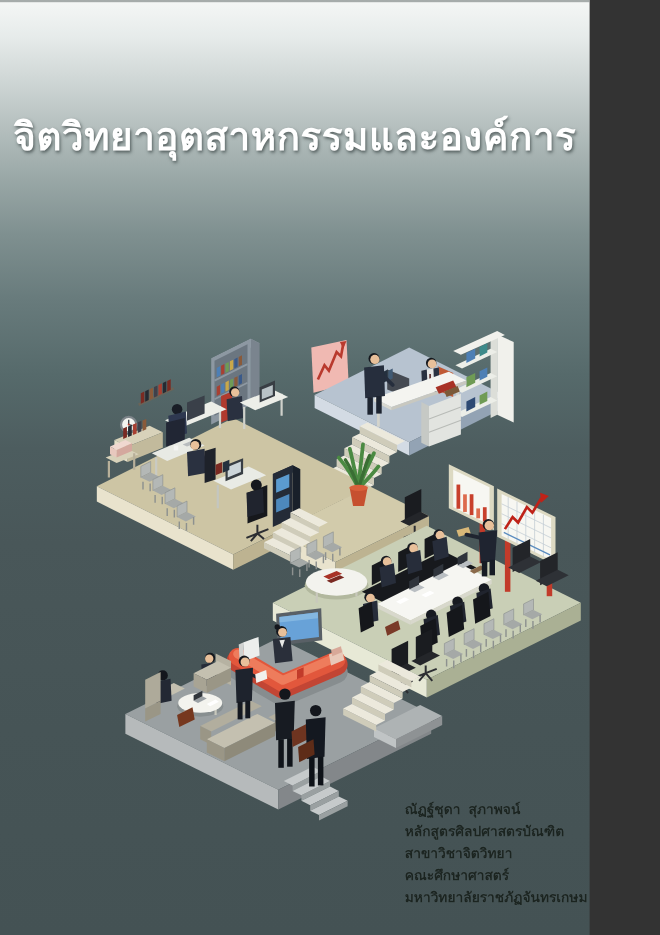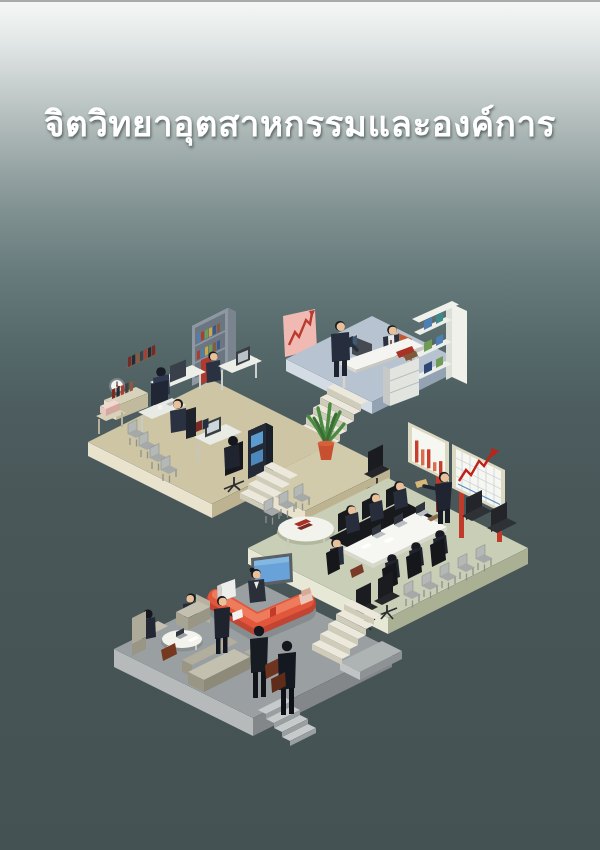--- a/index.html
+++ b/index.html
@@ -1,16 +1,16 @@
 <!DOCTYPE html>
 <html><head>
 <meta charset="utf-8">
 <style>
   html,body{margin:0;padding:0;background:#333;}
-  .cover{position:relative;width:600px;height:850px;overflow:hidden;
+  .cover{position:relative;width:536px;height:850px;overflow:hidden;
     font-family:Liberation Mono, monospace;
     background:linear-gradient(to bottom,
       #f5f7f6 0%,#e6ebea 4%,#d2d9d8 8%,#b8c2c1 13%,#9aa8a7 19%,
       #7f9090 25%,#687b7c 32%,#566a6b 40%,#4d5d5f 48%,#495759 58%,
       #465456 78%,#445254 100%);}
   .cover::before{content:'';position:absolute;top:0;left:0;right:0;height:2px;
     background:rgba(70,80,80,.45);z-index:5;}
   .title{position:absolute;top:96px;left:0;width:100%;margin:0;
     text-align:center;font-size:35px;font-weight:bold;color:#ffffff;
     letter-spacing:.5px;text-shadow:1px 2px 3px rgba(25,35,35,.6);z-index:4;}
@@ -457,13 +457,18 @@
       <g>
         <circle cx="287" cy="646" r="5.2" fill="#14171d"></circle>
         <polygon points="278,654 296,652 295,688 279,690" fill="#141820"></polygon>
         <rect x="281" y="689" width="5" height="26" fill="#0e1218"></rect>
         <rect x="289" y="688" width="5" height="26" fill="#0e1218"></rect>
         <polygon points="271,679 285,672 286,686 272,693" fill="#5e2c18"></polygon>
       </g>
     </g>
   </svg>
 
+  <div class="author-block">
+    <div>ณัฏฐ์ชุดา สุภาพจน์</div>
+    <div>หลักสูตรศิลปศาสตรบัณฑิต สาขาวิชาจิตวิทยา</div>
+    <div>คณะศึกษาศาสตร์ มหาวิทยาลัยราชภัฏจันทรเกษม</div>
+  </div>
 </div>
 
 </body></html>

